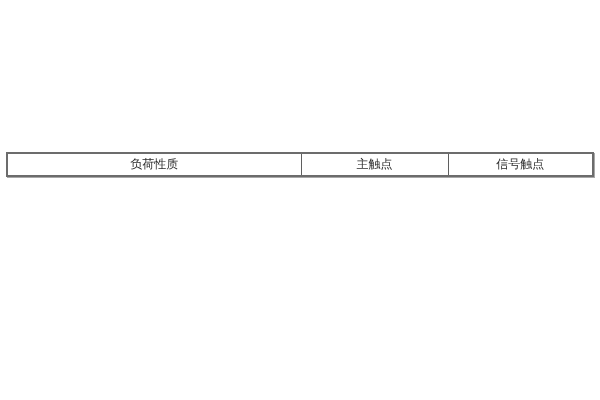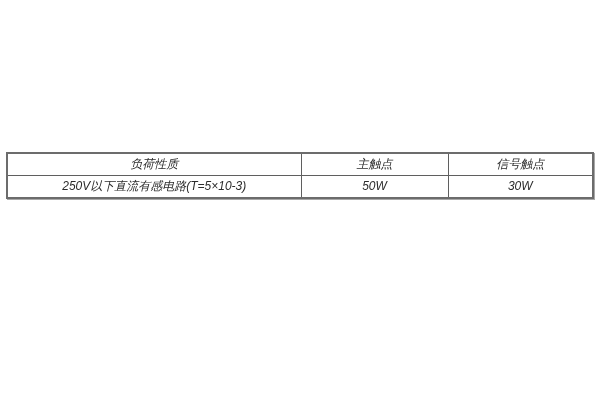--- a/index.html
+++ b/index.html
@@ -9,21 +9,20 @@
     height: 400px;
     background: #ffffff;
     font-family: "Liberation Sans", sans-serif;
     overflow: hidden;
   }
   .page {
     position: relative;
     width: 540px;
     height: 400px;
     background: #ffffff;
-    font-style: italic;
   }
   table.spec-table {
     position: absolute;
     left: 6px;
     top: 152px;
     width: 586px;
     border-collapse: collapse;
     table-layout: fixed;
     border: 2px solid #6c6c6c;
     box-shadow: 1px 1px 0 #a8a8a8;
@@ -57,21 +56,16 @@
       <col class="c-load">
       <col class="c-main">
       <col class="c-signal">
     </colgroup>
     <tbody>
       <tr>
         <th>负荷性质</th>
         <th>主触点</th>
         <th>信号触点</th>
       </tr>
-      <tr>
-        <td>250V以下直流有感电路(T=5×10-3)</td>
-        <td>50W</td>
-        <td>30W</td>
-      </tr>
     </tbody>
   </table>
 
 </div>
 
 </body></html>

